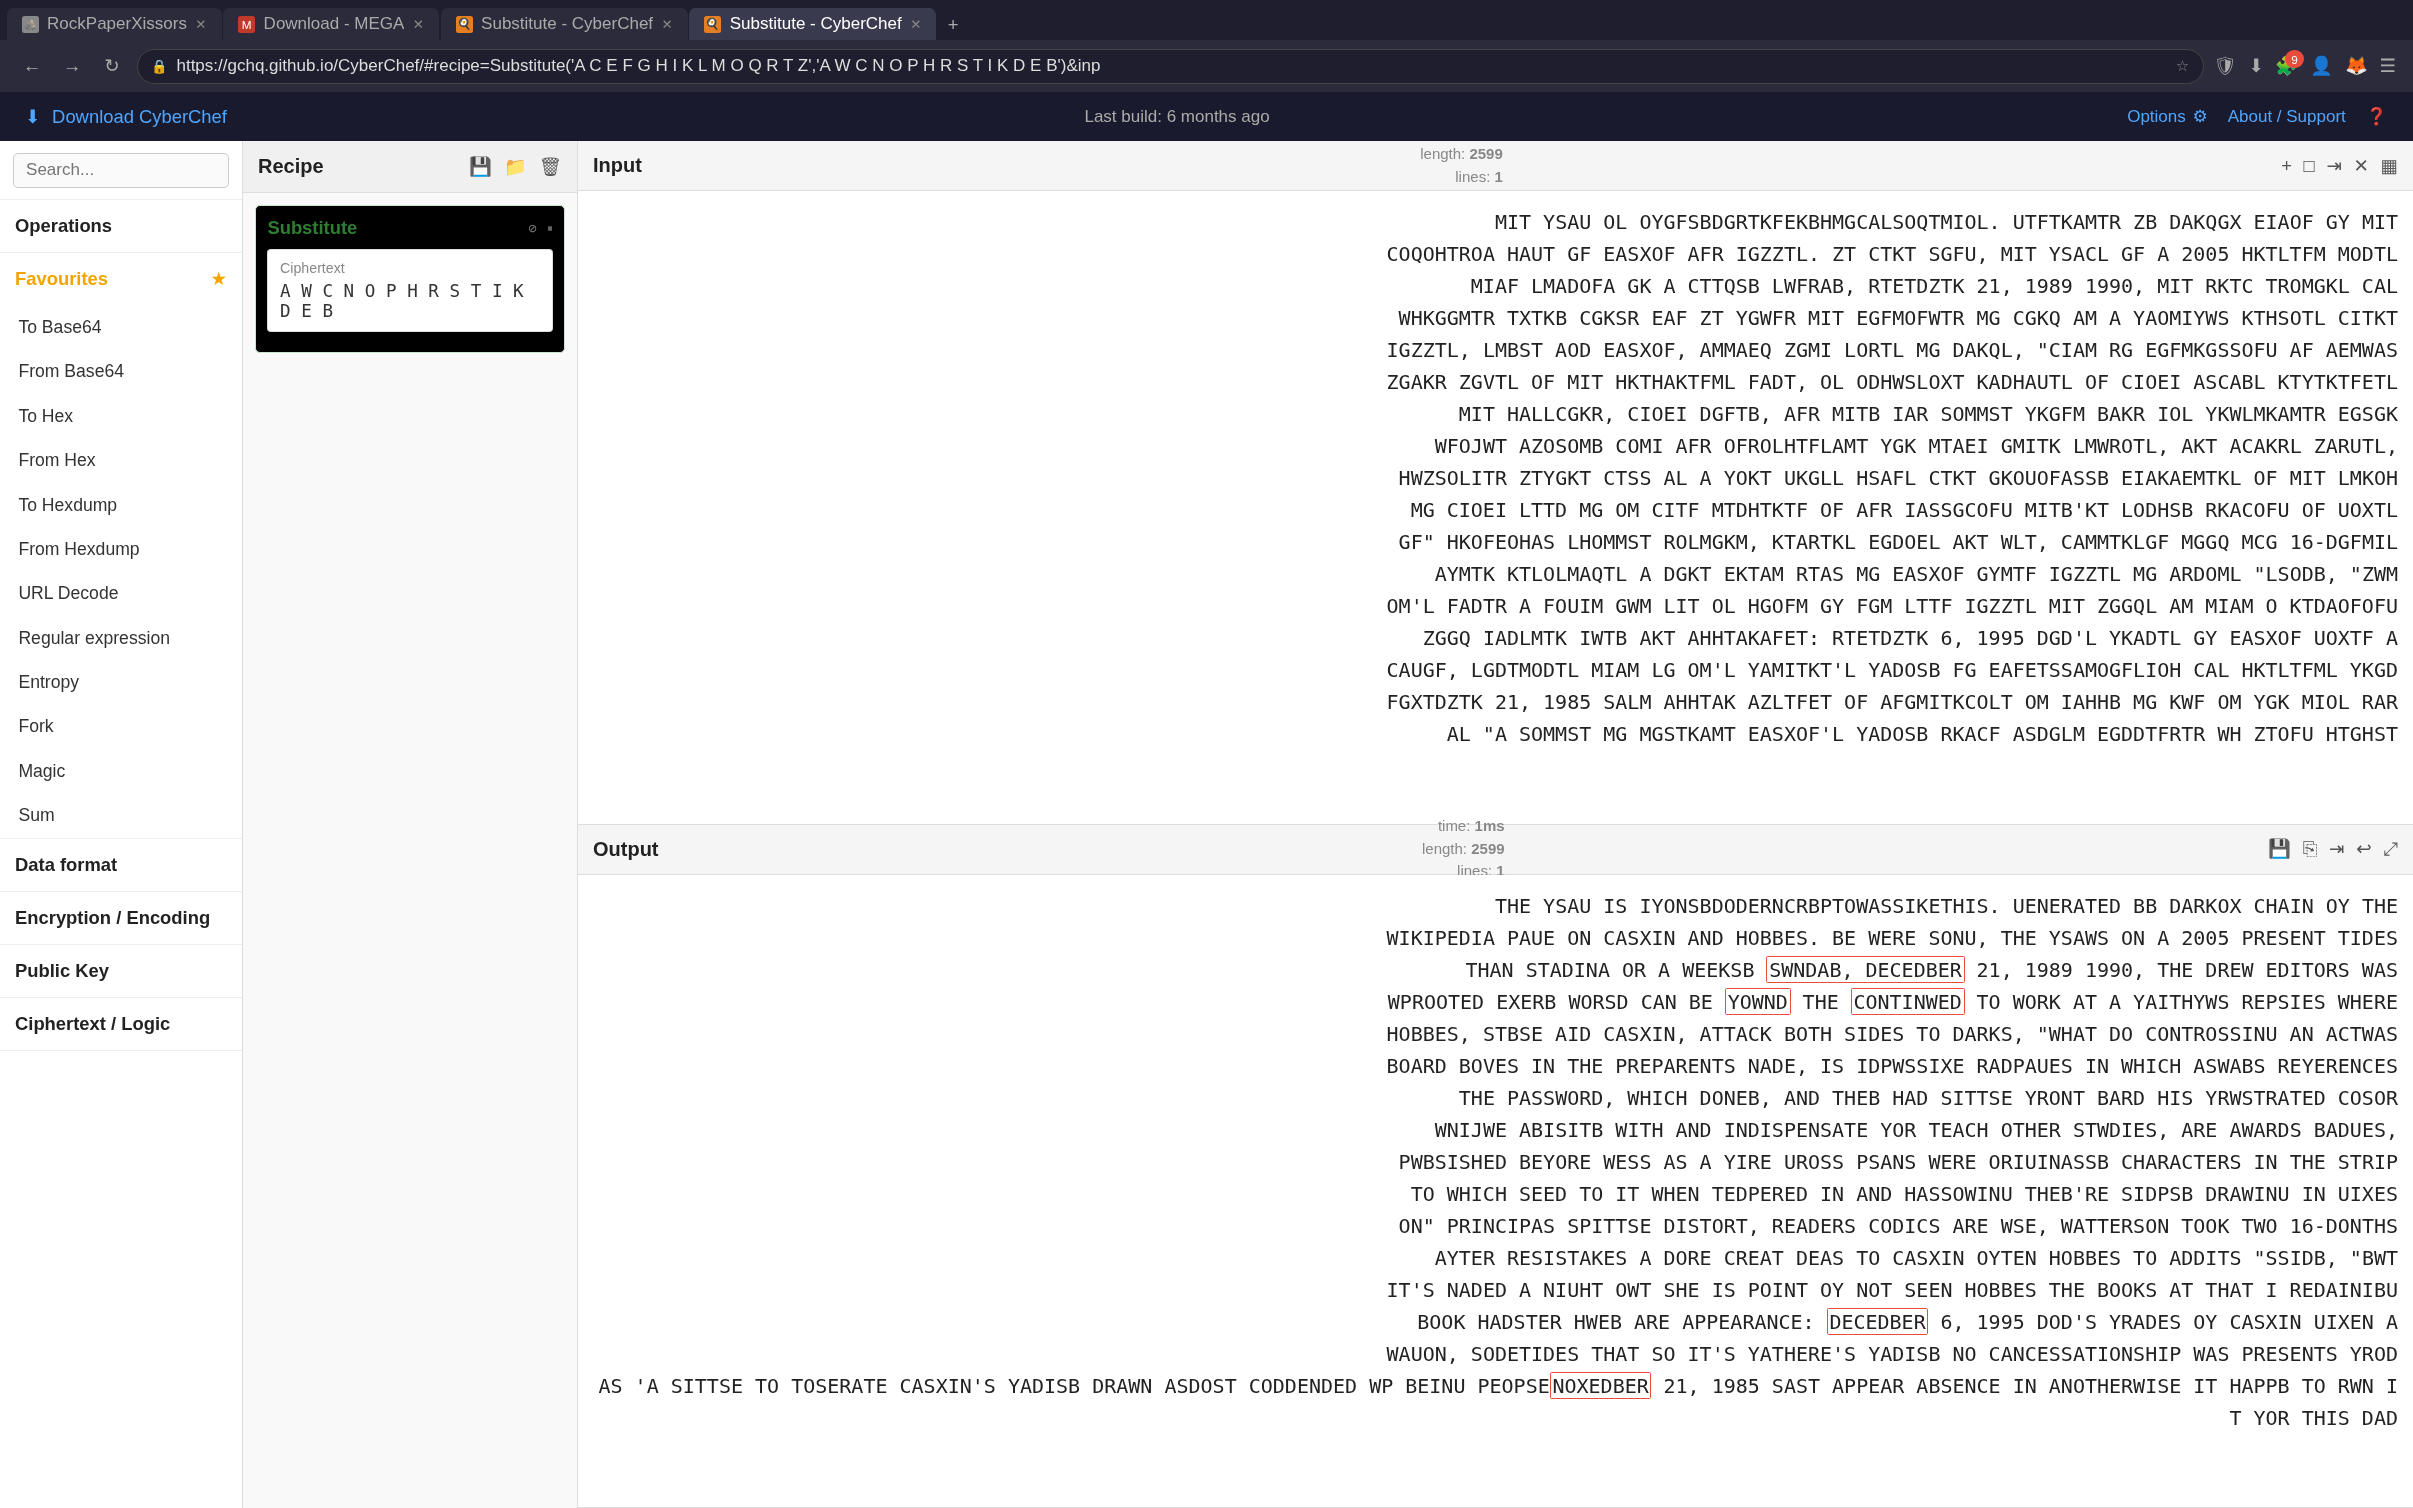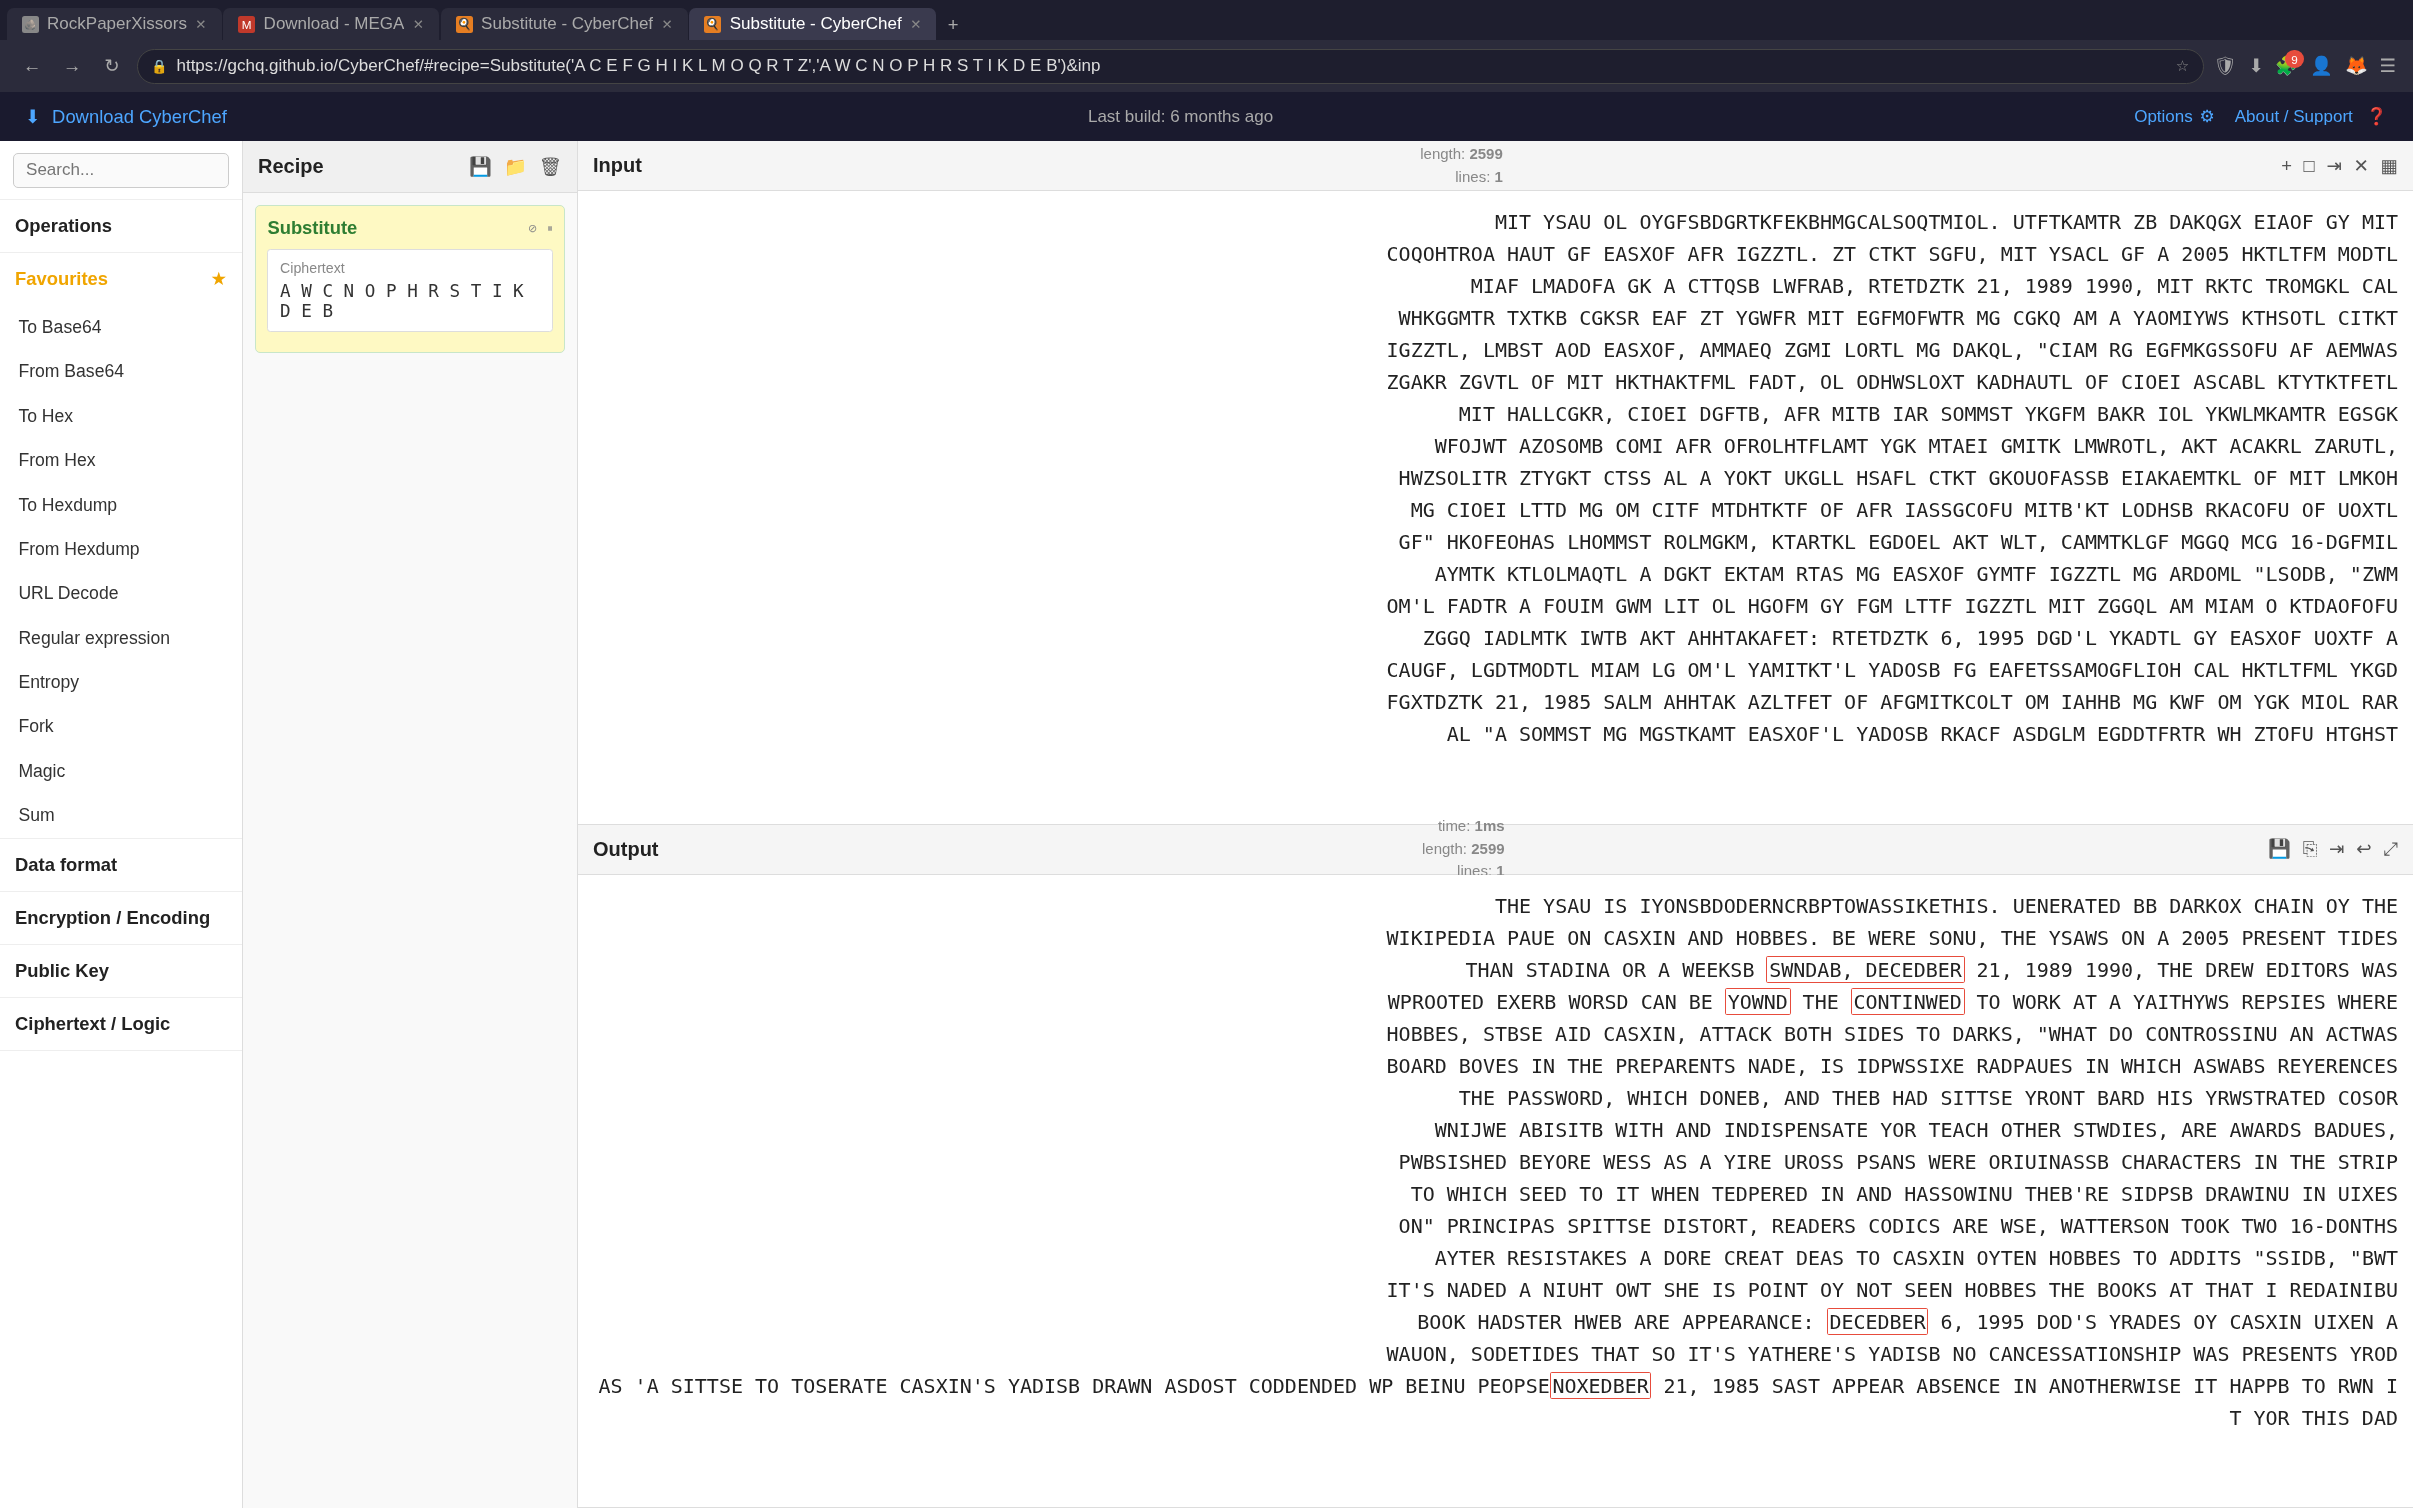--- a/index.html
+++ b/index.html
@@ -23,21 +23,21 @@
     .toolbar-icons { display: flex; align-items: center; gap: 11.7px; }
     .toolbar-icon { color: #aaa; font-size: 18.4px; cursor: pointer; position: relative; }
 
     
     .app-container { display: flex; flex-direction: column; height: calc(1508px - 92px); background: #f0f0f0; }
     .app-header { background: #1a1a2e; height: 49px; display: flex; align-items: center; padding: 0 25px; justify-content: space-between; }
     .app-header-left { display: flex; align-items: center; gap: 11.7px; color: #4da6ff; font-size: 18.4px; font-weight: 500; cursor: pointer; }
     .app-header-center { color: #aaa; font-size: 17px; }
     .app-header-right { display: flex; align-items: center; gap: 20px; color: #4da6ff; font-size: 17px; }
     .app-header-right .options-btn { display: flex; align-items: center; gap: 6.7px; cursor: pointer; }
-    .app-header-right .about-btn { display: flex; align-items: center; gap: 14px; cursor: pointer; }
+    .app-header-right .about-btn { display: flex; align-items: center; gap: 21px; cursor: pointer; }
 
     .main-layout { display: flex; flex: 1; overflow: hidden; }
 
     
     .sidebar { width: 243px; background: #fff; display: flex; flex-direction: column; border-right: 0.8px solid #ddd; overflow-y: auto; }
     .sidebar-search { padding: 11.7px 13.4px; border-bottom: 0.8px solid #eee; }
     .sidebar-search input { width: 100%; height: 35px; border: 0.8px solid #ccc; border-radius: 5px; padding: 0 11.7px; font-size: 17px; color: #333; background: #fafafa; }
     .sidebar-section { border-bottom: 0.8px solid #eee; }
     .sidebar-section-header { display: flex; align-items: center; justify-content: space-between; padding: 15px 15px; cursor: pointer; }
     .sidebar-section-label { font-size: 18.4px; font-weight: 600; color: #222; }
@@ -45,21 +45,21 @@
     .sidebar-section-icon { color: #f0a500; font-size: 18.4px; }
     .sidebar-item { padding: 11.7px 18.4px; font-size: 17.6px; color: #333; cursor: pointer; display: flex; align-items: center; }
 
     
     .recipe-panel { width: 335px; background: #f9f9f9; display: flex; flex-direction: column; border-right: 0.8px solid #ddd; }
     .recipe-header { display: flex; align-items: center; justify-content: space-between; padding: 11.7px 15px; background: #f0f0f0; border-bottom: 0.8px solid #ddd; height: 52px; }
     .recipe-title { font-size: 20px; font-weight: 600; color: #222; }
     .recipe-toolbar { display: flex; gap: 11.7px; }
     .recipe-toolbar-btn { color: #555; font-size: 18.4px; cursor: pointer; }
 
-    .recipe-op { background: #fef9c3; border: 0.8px solid #c8e6c9; border-radius: 5px; margin: 11.7px; padding: 11.7px; }
+    .recipe-op { background: #000000; border: 0.8px solid #c8e6c9; border-radius: 5px; margin: 11.7px; padding: 11.7px; }
     .recipe-op-header { display: flex; align-items: center; justify-content: space-between; margin-bottom: 10px; }
     .recipe-op-name { font-size: 18.4px; font-weight: 600; color: #2e7d32; }
     .recipe-op-controls { display: flex; gap: 10px; color: #888; }
     .recipe-field { background: #fff; border-radius: 3.4px; padding: 10px 11.7px; margin-bottom: 8.4px; border: 0.8px solid #ddd; }
     .recipe-field-label { font-size: 14.2px; color: #888; margin-bottom: 5px; }
     .recipe-field-value { font-size: 17.6px; color: #333; font-family: monospace; }
 
     
     .io-panel { flex: 1; display: flex; flex-direction: column; background: #fff; }
     .io-section { flex: 1; display: flex; flex-direction: column; border-bottom: 1.7px solid #ddd; }

